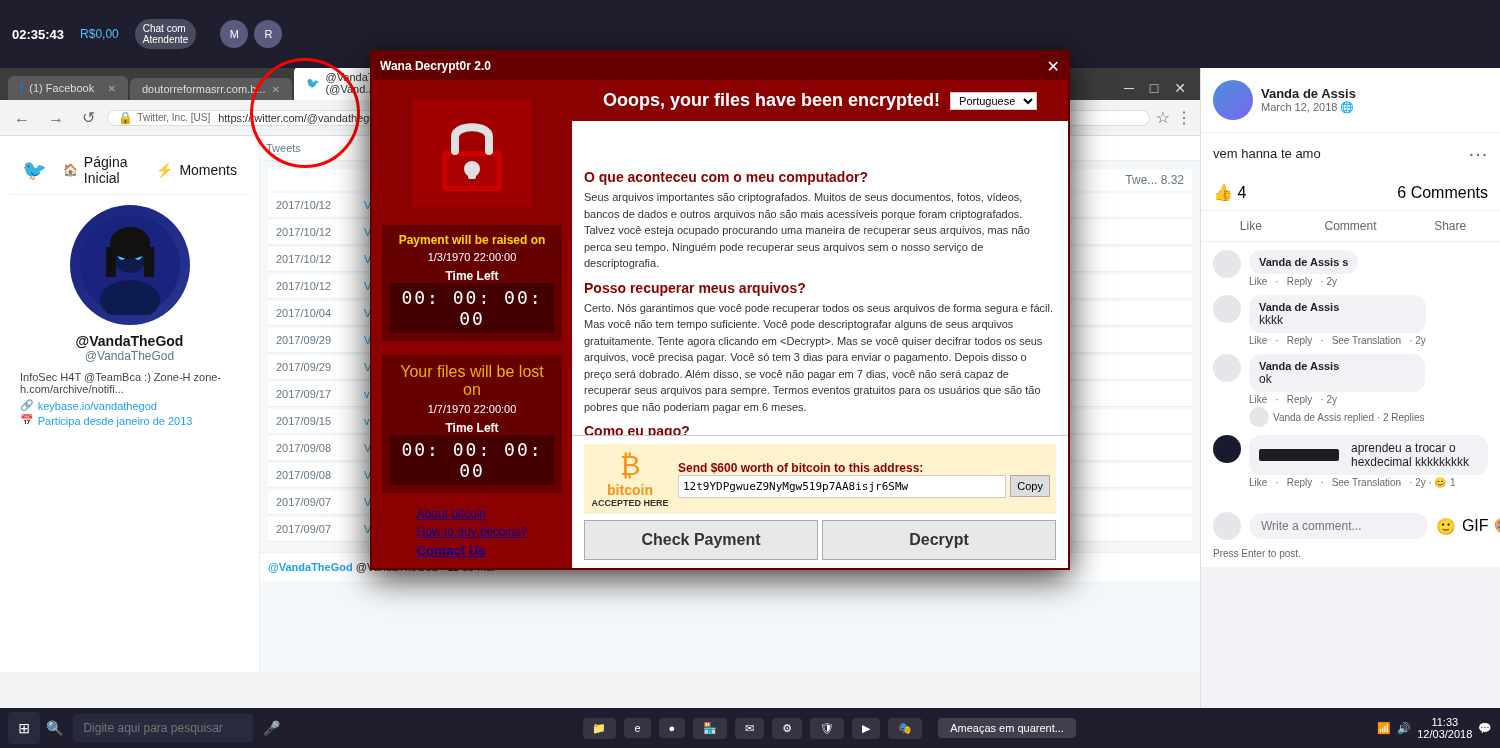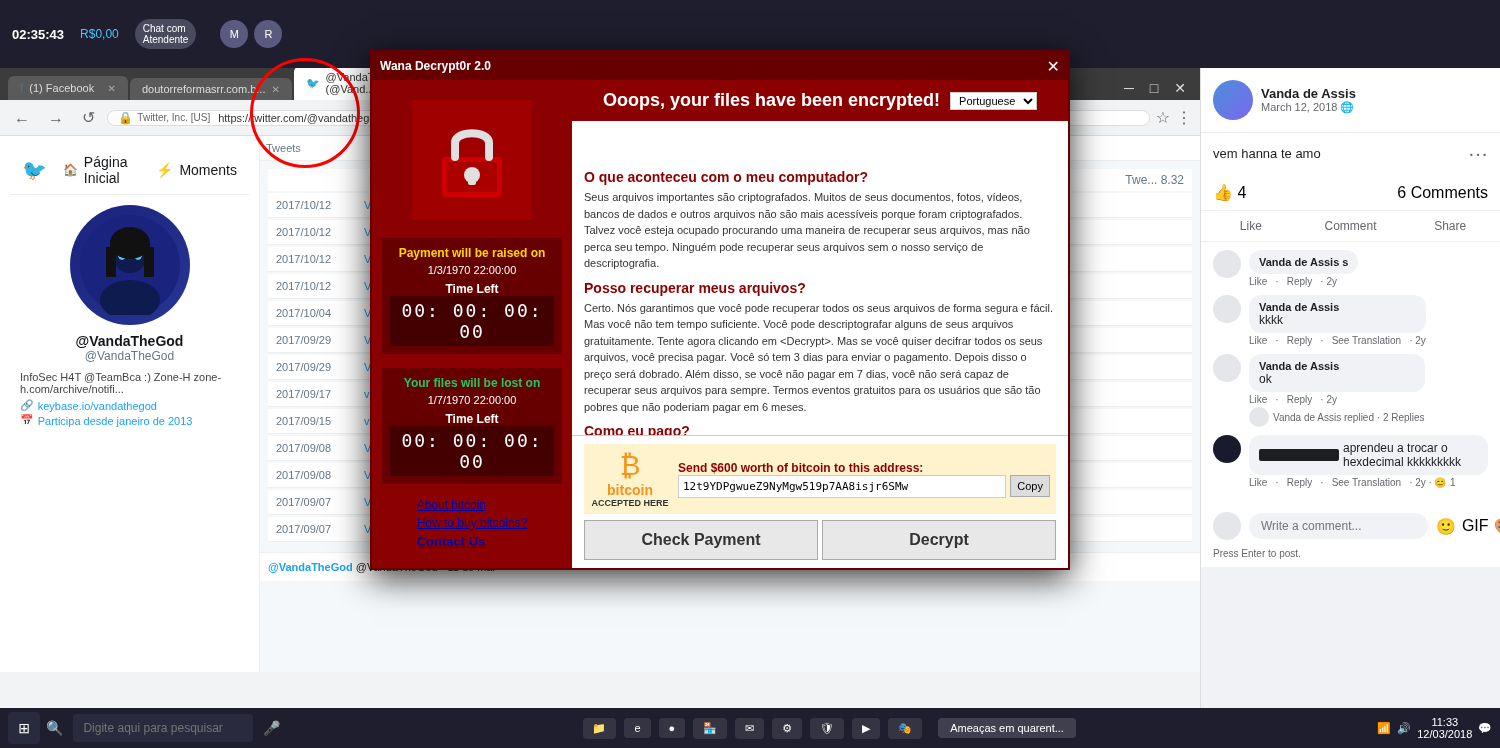--- a/index.html
+++ b/index.html
@@ -61,21 +61,21 @@
     .wannacry-body { display: flex; height: calc(100% - 28px); }
     .wannacry-left { width: 200px; background: #8b0000; padding: 10px; display: flex; flex-direction: column; align-items: center; gap: 8px; }
     .lock-icon-container { width: 120px; height: 120px; background: #a00000; display: flex; align-items: center; justify-content: center; margin: 10px auto; }
     .lock-svg { width: 90px; height: 90px; }
     .payment-raised-box { background: #600; width: 100%; padding: 8px; text-align: center; }
     .payment-raised-label { color: #ffd700; font-size: 12px; font-weight: bold; }
     .payment-raised-date { color: white; font-size: 11px; margin-top: 4px; }
     .time-left-label { color: white; font-size: 12px; font-weight: bold; margin-top: 6px; }
     .countdown { color: white; font-size: 18px; font-family: monospace; background: #400; padding: 4px 8px; letter-spacing: 2px; }
     .files-lost-box { background: #600; width: 100%; padding: 8px; text-align: center; margin-top: 6px; }
-    .files-lost-label { color: #22c55e; font-size: 12px; font-weight: bold; }
+    .files-lost-label { color: #eab308; font-size: 16px; font-weight: normal; }
     .wannacry-right { flex: 1; background: #fff; overflow-y: auto; padding: 12px; margin-top: 28px; }
     .wc-section-title { color: #8b0000; font-size: 14px; font-weight: bold; margin: 8px 0 4px; }
     .wc-text { color: #333; font-size: 11px; line-height: 1.5; }
     .wc-bottom { background: #fff; border-top: 1px solid #ccc; padding: 8px 12px; }
     .bitcoin-section { display: flex; align-items: center; gap: 8px; background: #fff3cd; padding: 6px; margin-bottom: 6px; }
     .bitcoin-logo-area { display: flex; flex-direction: column; align-items: center; min-width: 80px; }
     .bitcoin-icon { font-size: 28px; color: #f7931a; }
     .bitcoin-accepted { font-size: 9px; color: #333; font-weight: bold; text-transform: uppercase; }
     .send-label { color: #8b0000; font-size: 12px; font-weight: bold; flex: 1; }
     .btc-address-row { display: flex; align-items: center; gap: 4px; flex: 1; }
@@ -466,21 +466,21 @@
           <div class="fb-comment-avatar" style="width:20px;height:20px;min-width:20px;"></div>
           <span>Vanda de Assis replied · 2 Replies</span>
         </div>
       </div>
     </div>
 
     <div class="fb-comment">
       <div class="fb-comment-avatar dark"></div>
       <div>
         <div class="fb-comment-body">
-          <div style="display:flex;gap:4px;align-items:center;">
+          <div style="display:flex;gap:12px;align-items:center;">
             <span class="fb-comment-blurred"></span>
             <span class="fb-comment-text">aprendeu a trocar o hexdecimal kkkkkkkkk</span>
           </div>
         </div>
         <div class="fb-comment-actions">
           <span>Like</span>
             <span>·</span>
             <span>Reply</span>
             <span>·</span>
             <span>See Translation</span>

